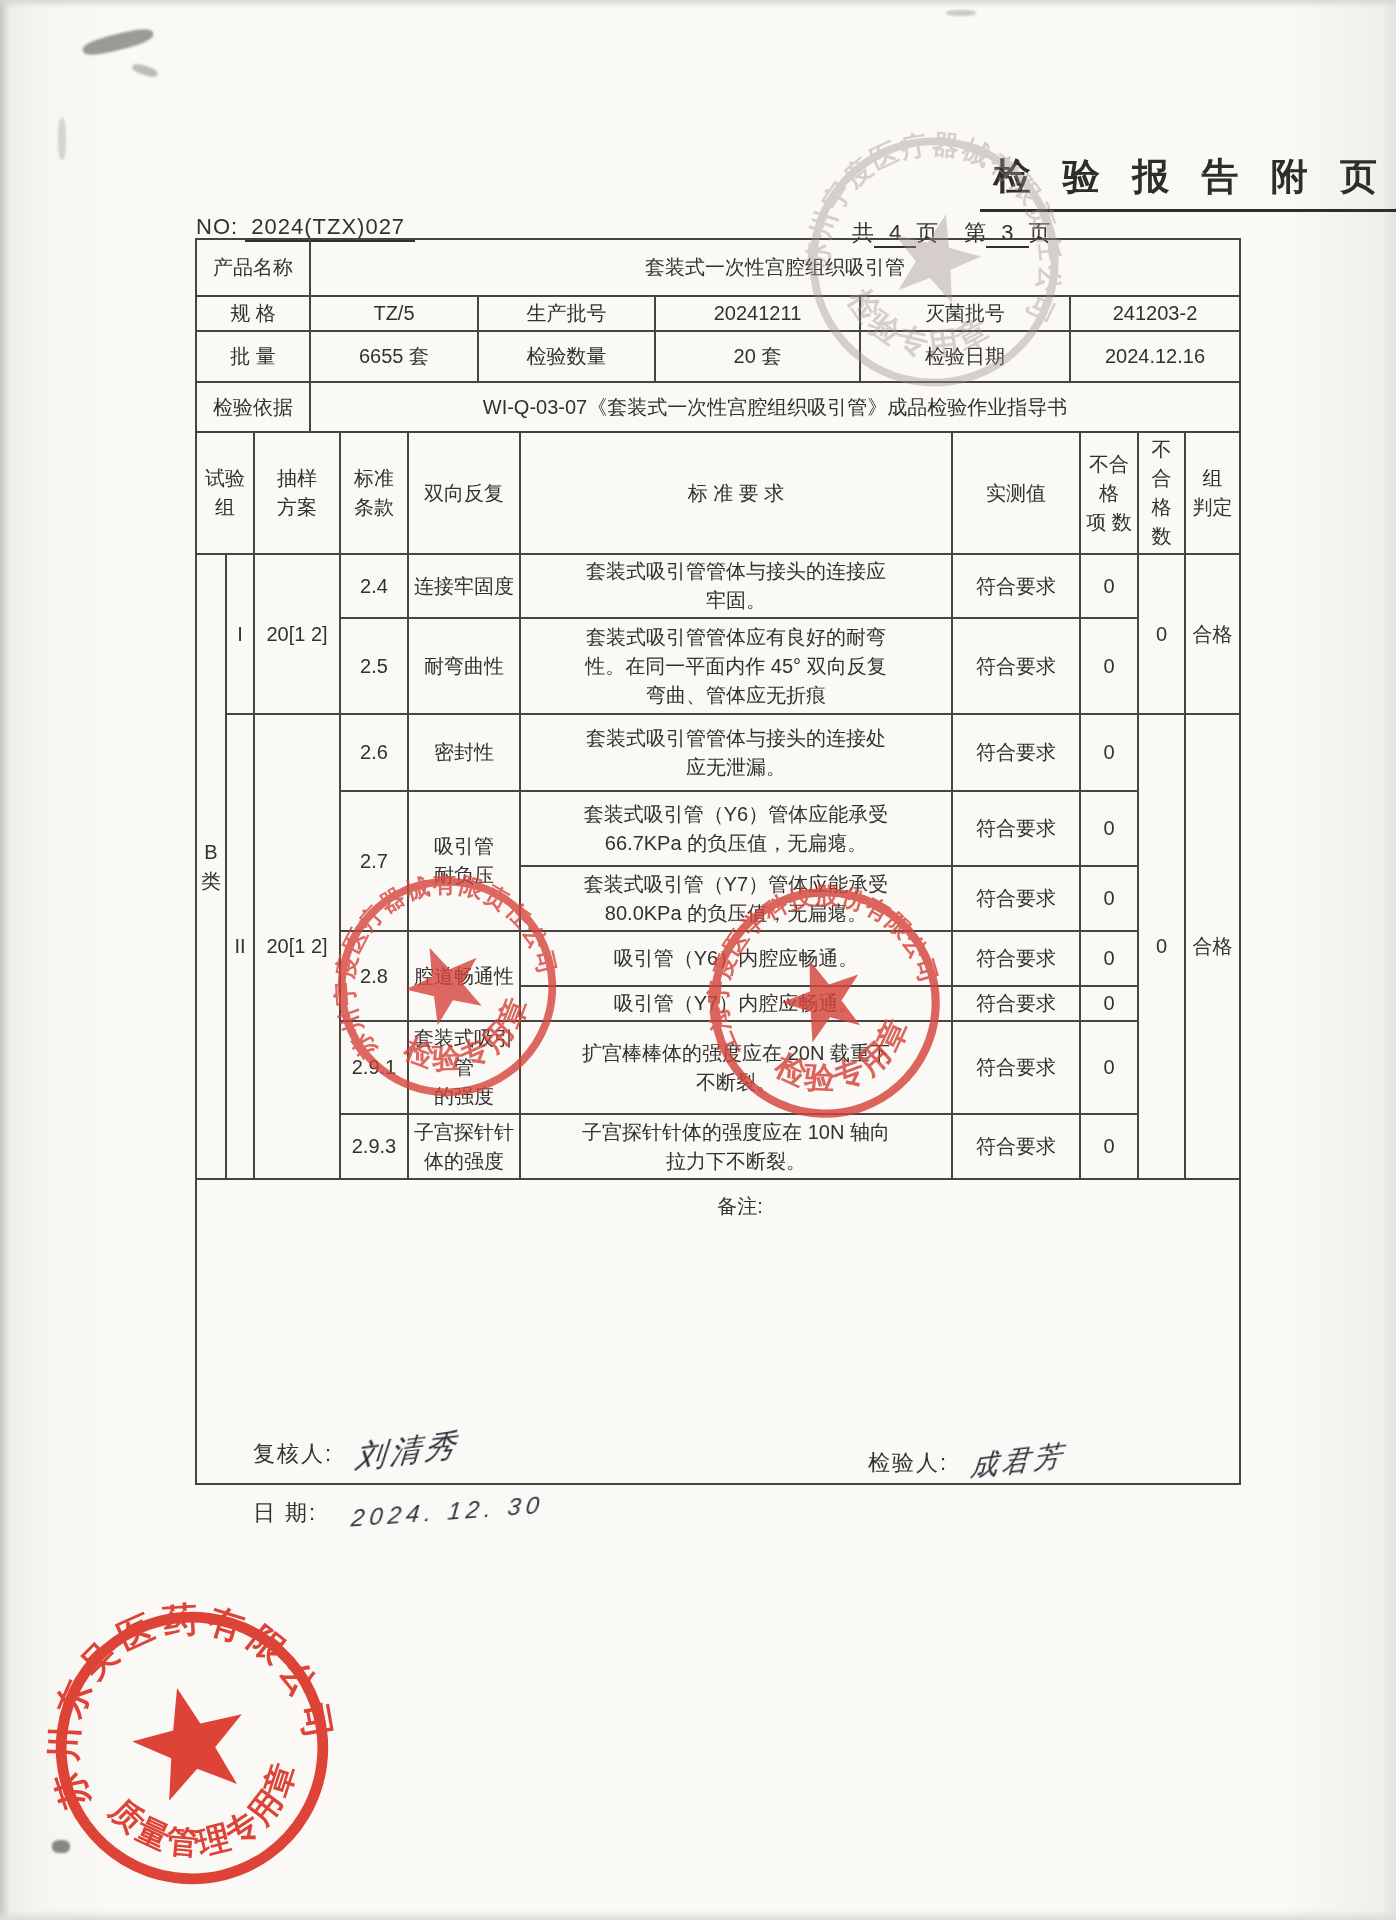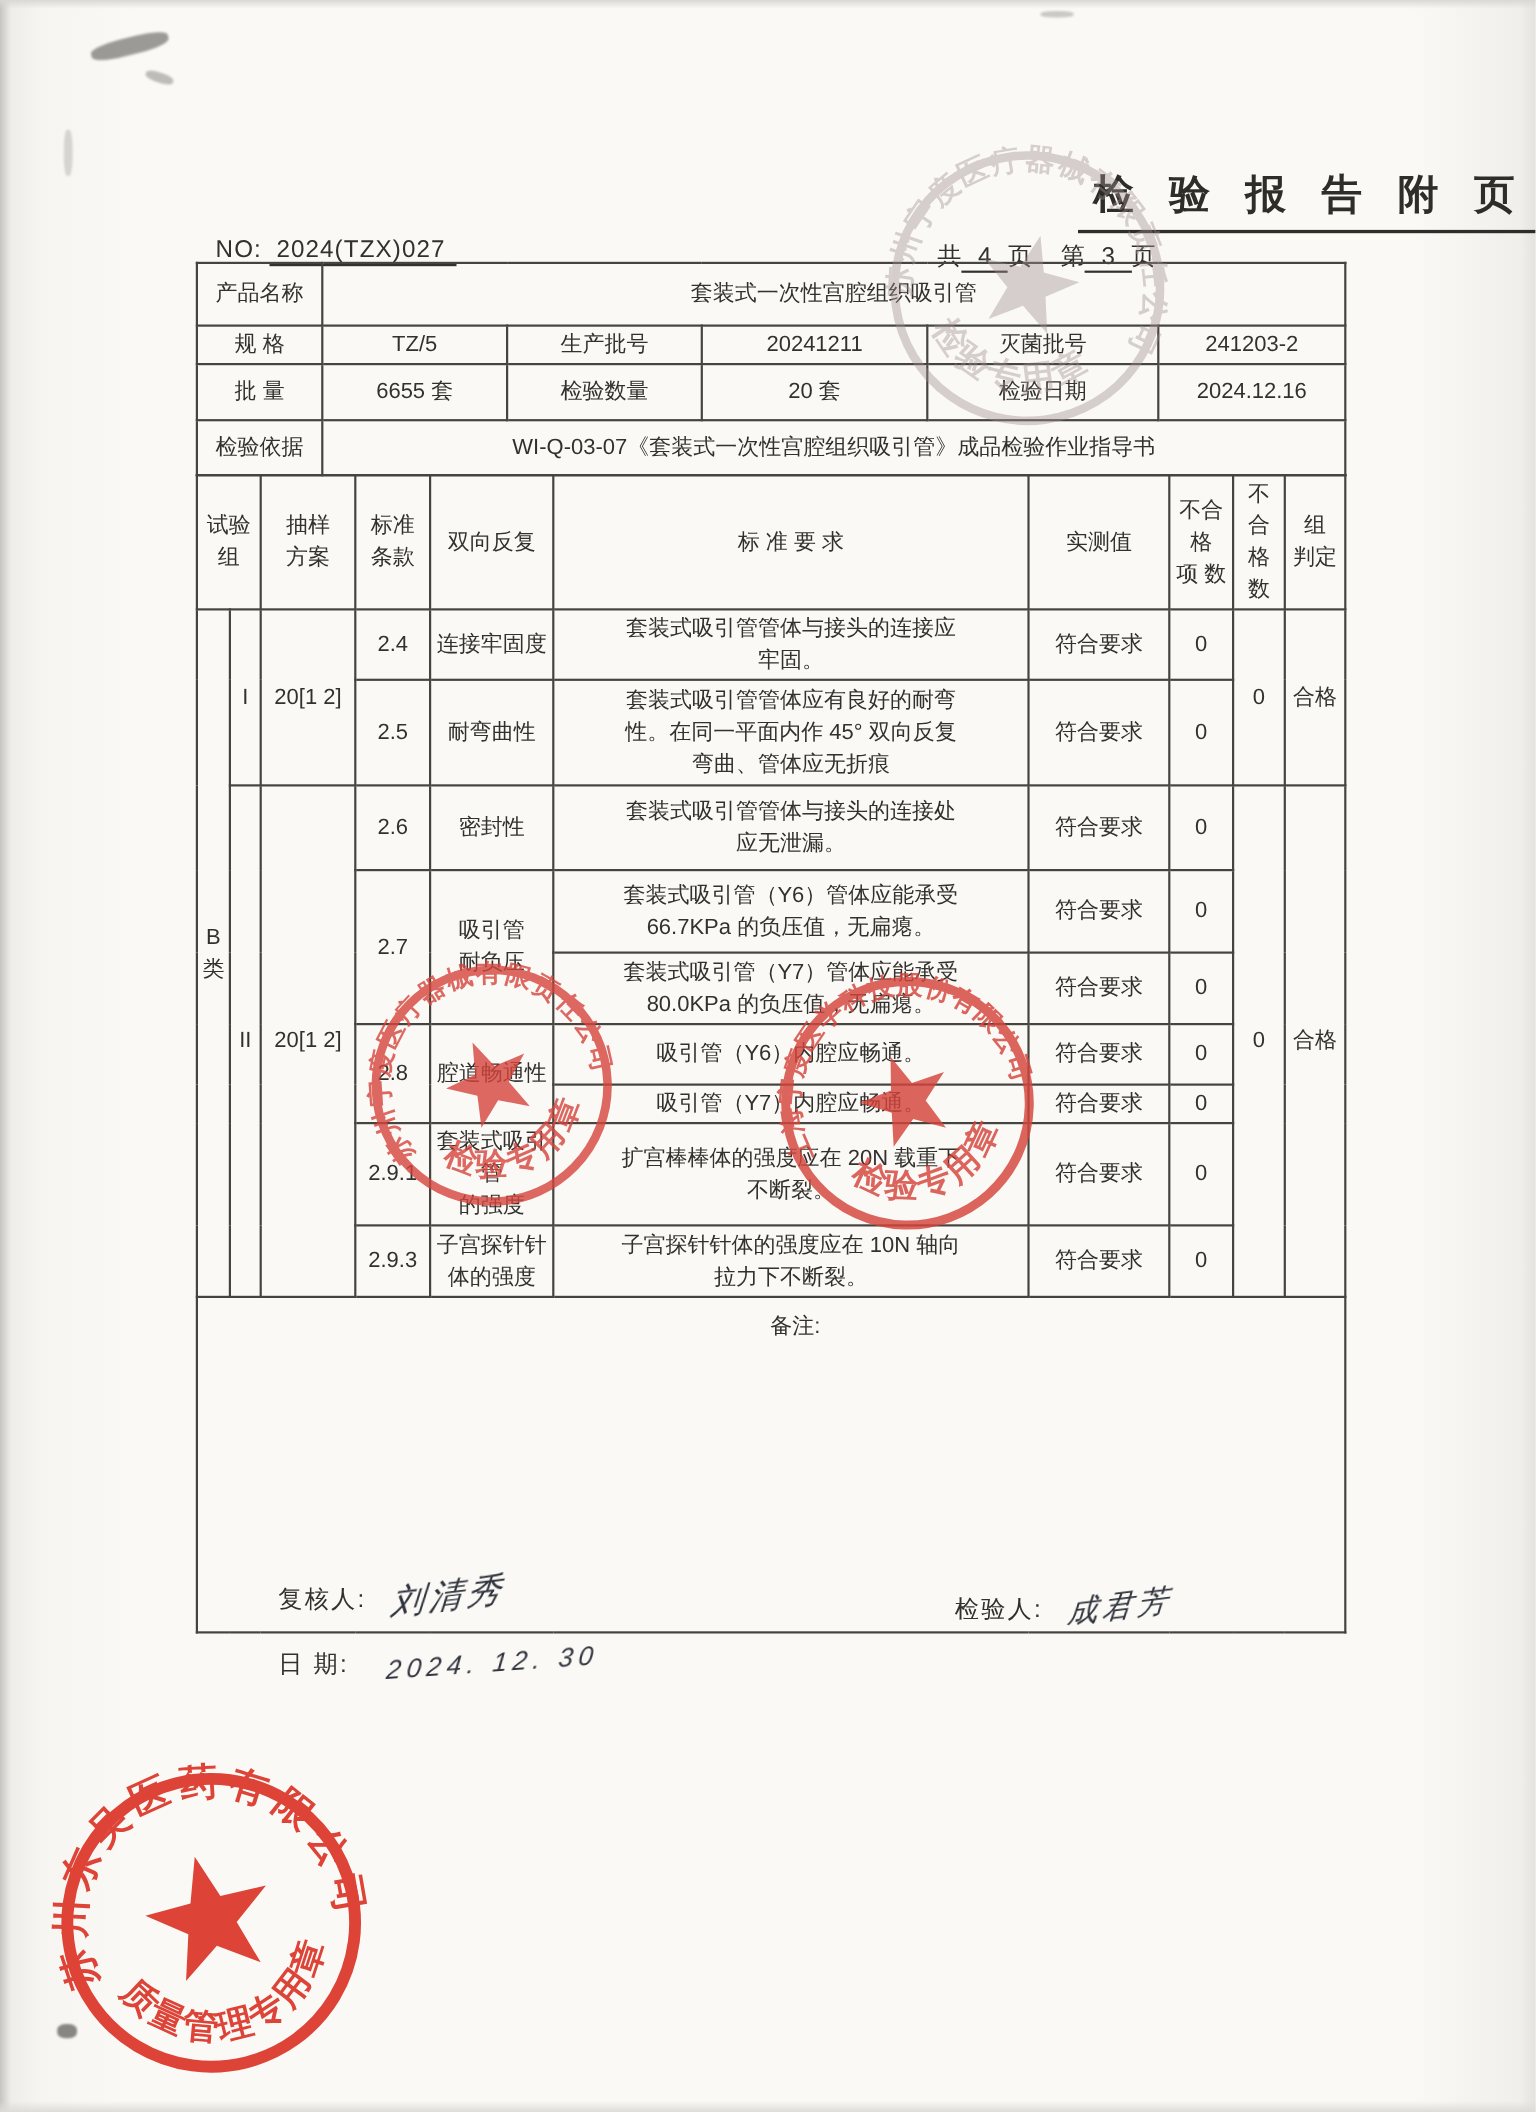--- a/index.html
+++ b/index.html
@@ -29,21 +29,21 @@
   .title span{
     display:inline-block;font-size:37px;font-weight:bold;letter-spacing:11px;
     color:#2e2d2a;border-bottom:3px solid #2e2d2a;padding:0 8px 7px 14px;
   }
   .no-line{position:absolute;top:214px;left:196px;font-size:22px;letter-spacing:1px;color:#33312d;}
   .no-line .uline{border-bottom:2px solid #33312d;padding:0 10px 1px 6px;}
   .pages-line{position:absolute;top:218px;left:852px;font-size:22px;color:#33312d;}
   .pages-line .num{border-bottom:2px solid #33312d;padding:0 15px 1px 15px;}
   .pages-line .gap{display:inline-block;width:26px;}
   
-  .sheet{position:absolute;left:178px;top:238px;width:1044px;}
+  .sheet{position:absolute;left:195px;top:238px;width:1044px;}
   table.t{border-collapse:collapse;table-layout:fixed;width:1044px;}
   table.t th,table.t td{
     border:2px solid #45443f;font-weight:normal;
     font-size:20px;line-height:1.45;text-align:center;vertical-align:middle;
     padding:2px 4px;white-space:pre-line;color:#33312d;
   }
   td.lt{text-align:left;padding-left:8px;}
   td.val-lt{text-align:left;padding-left:56px;}
   .info td{font-size:21px;}
   .hdr th{font-size:20px;letter-spacing:0px;}

